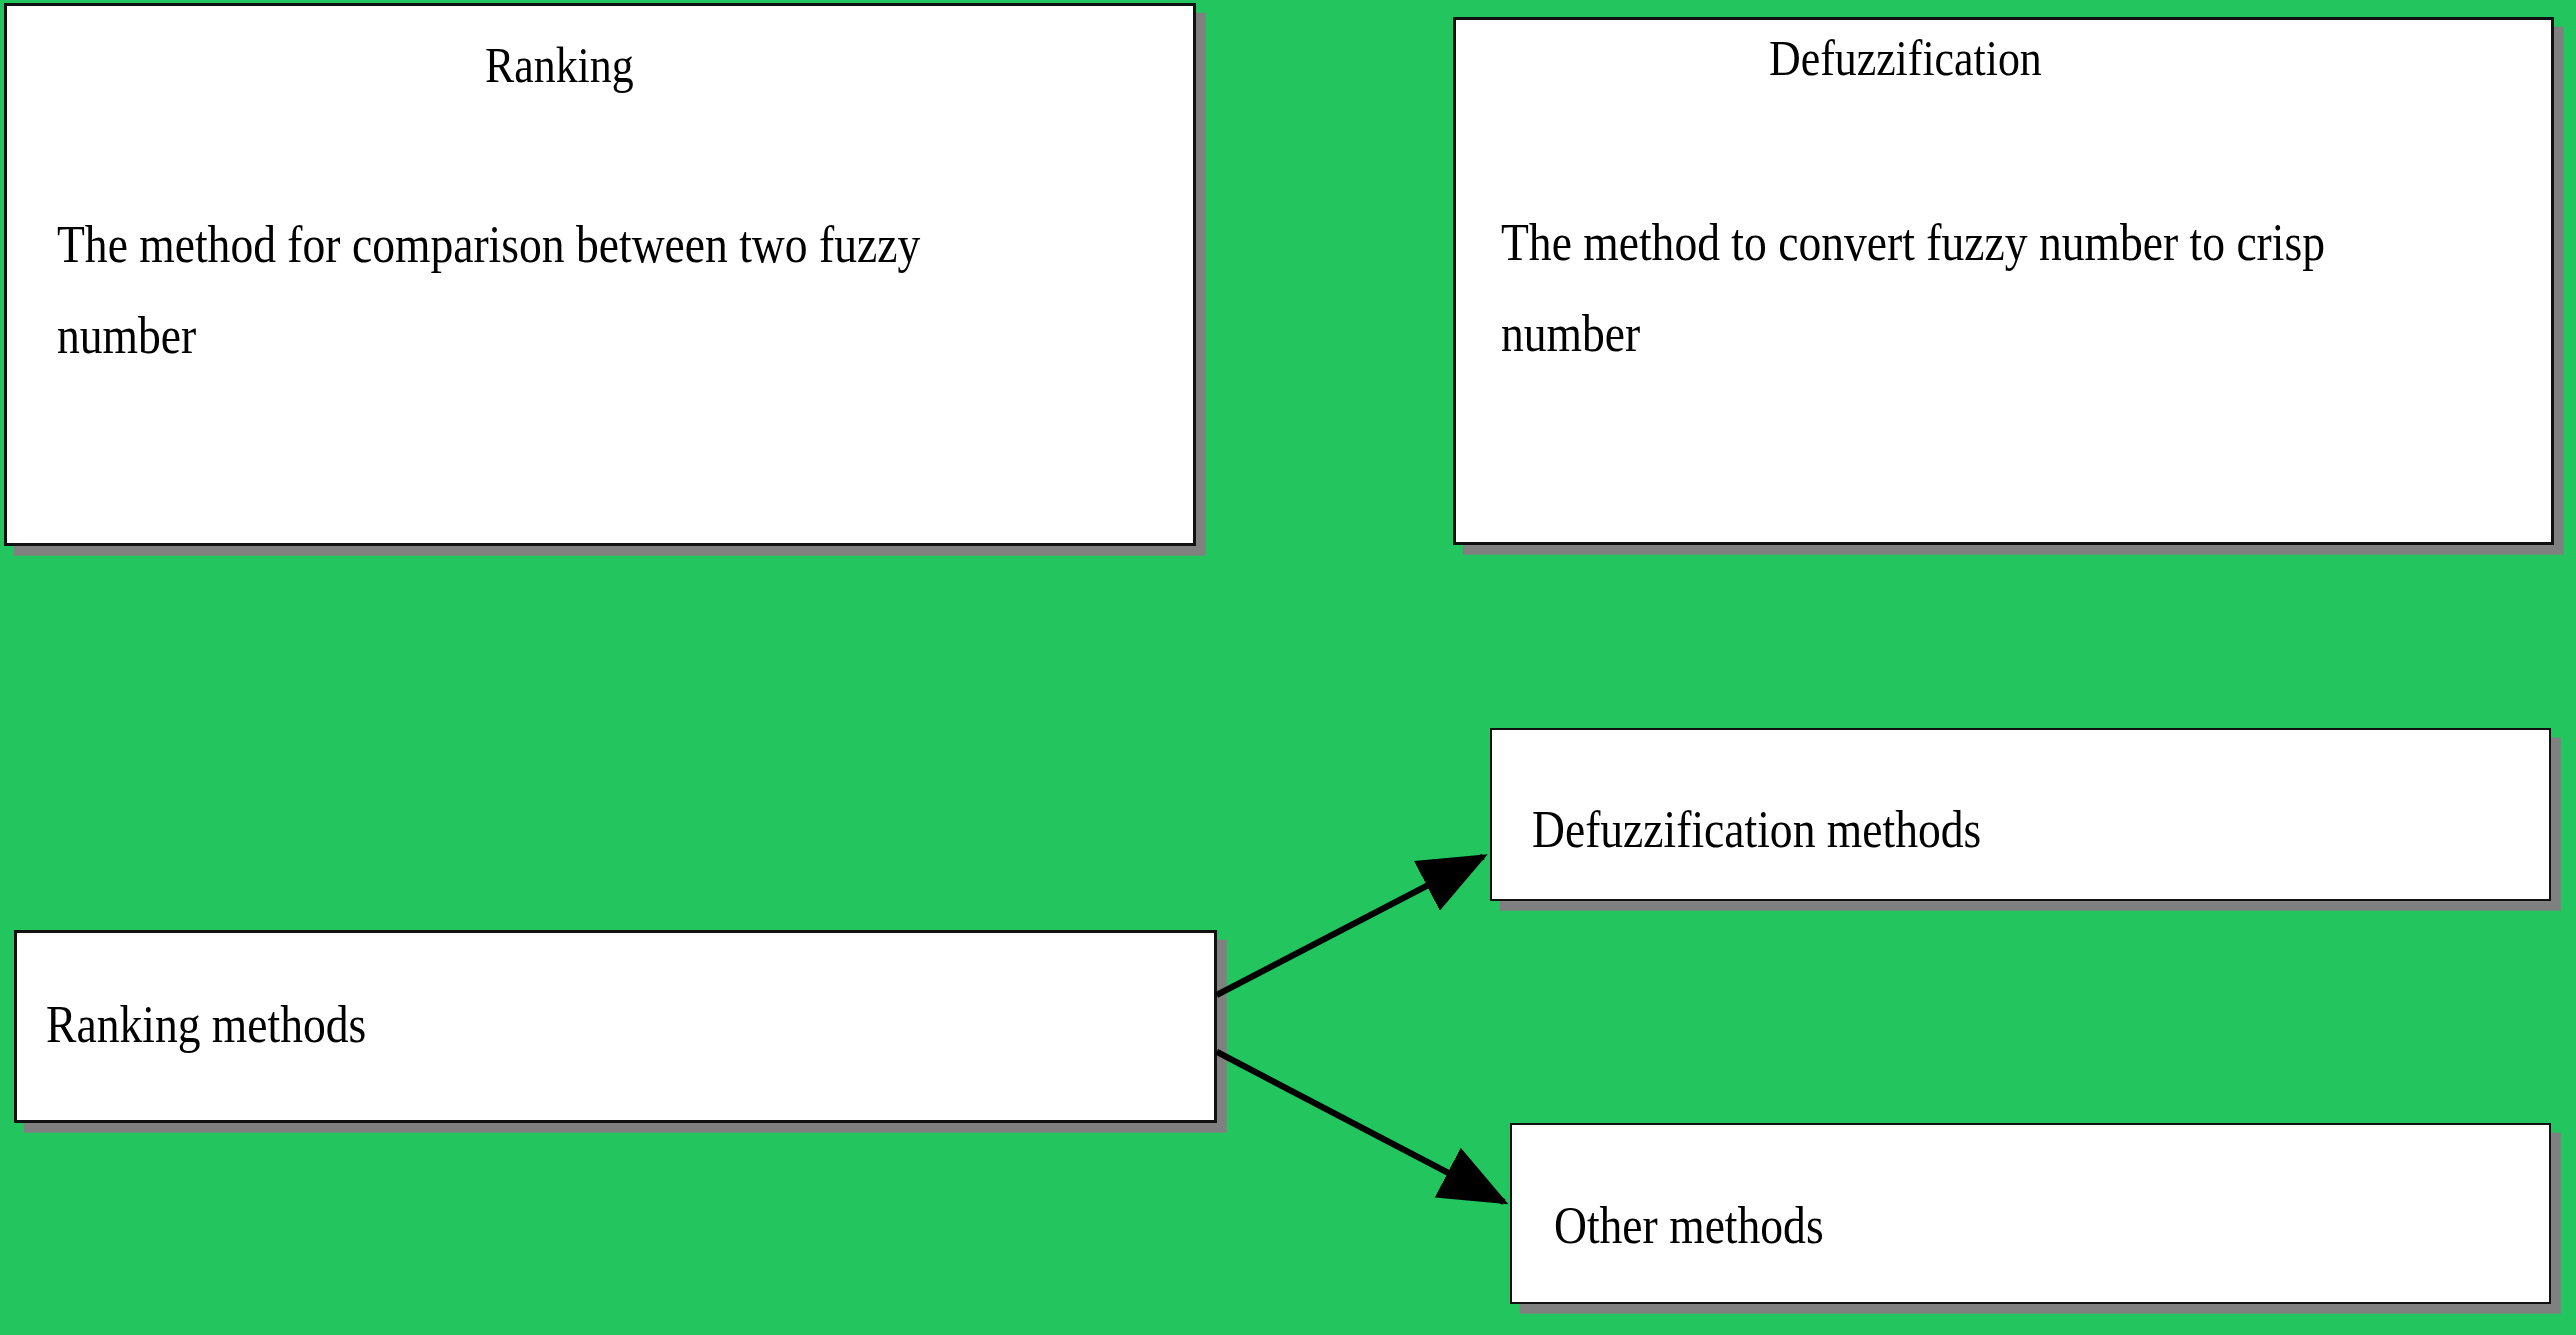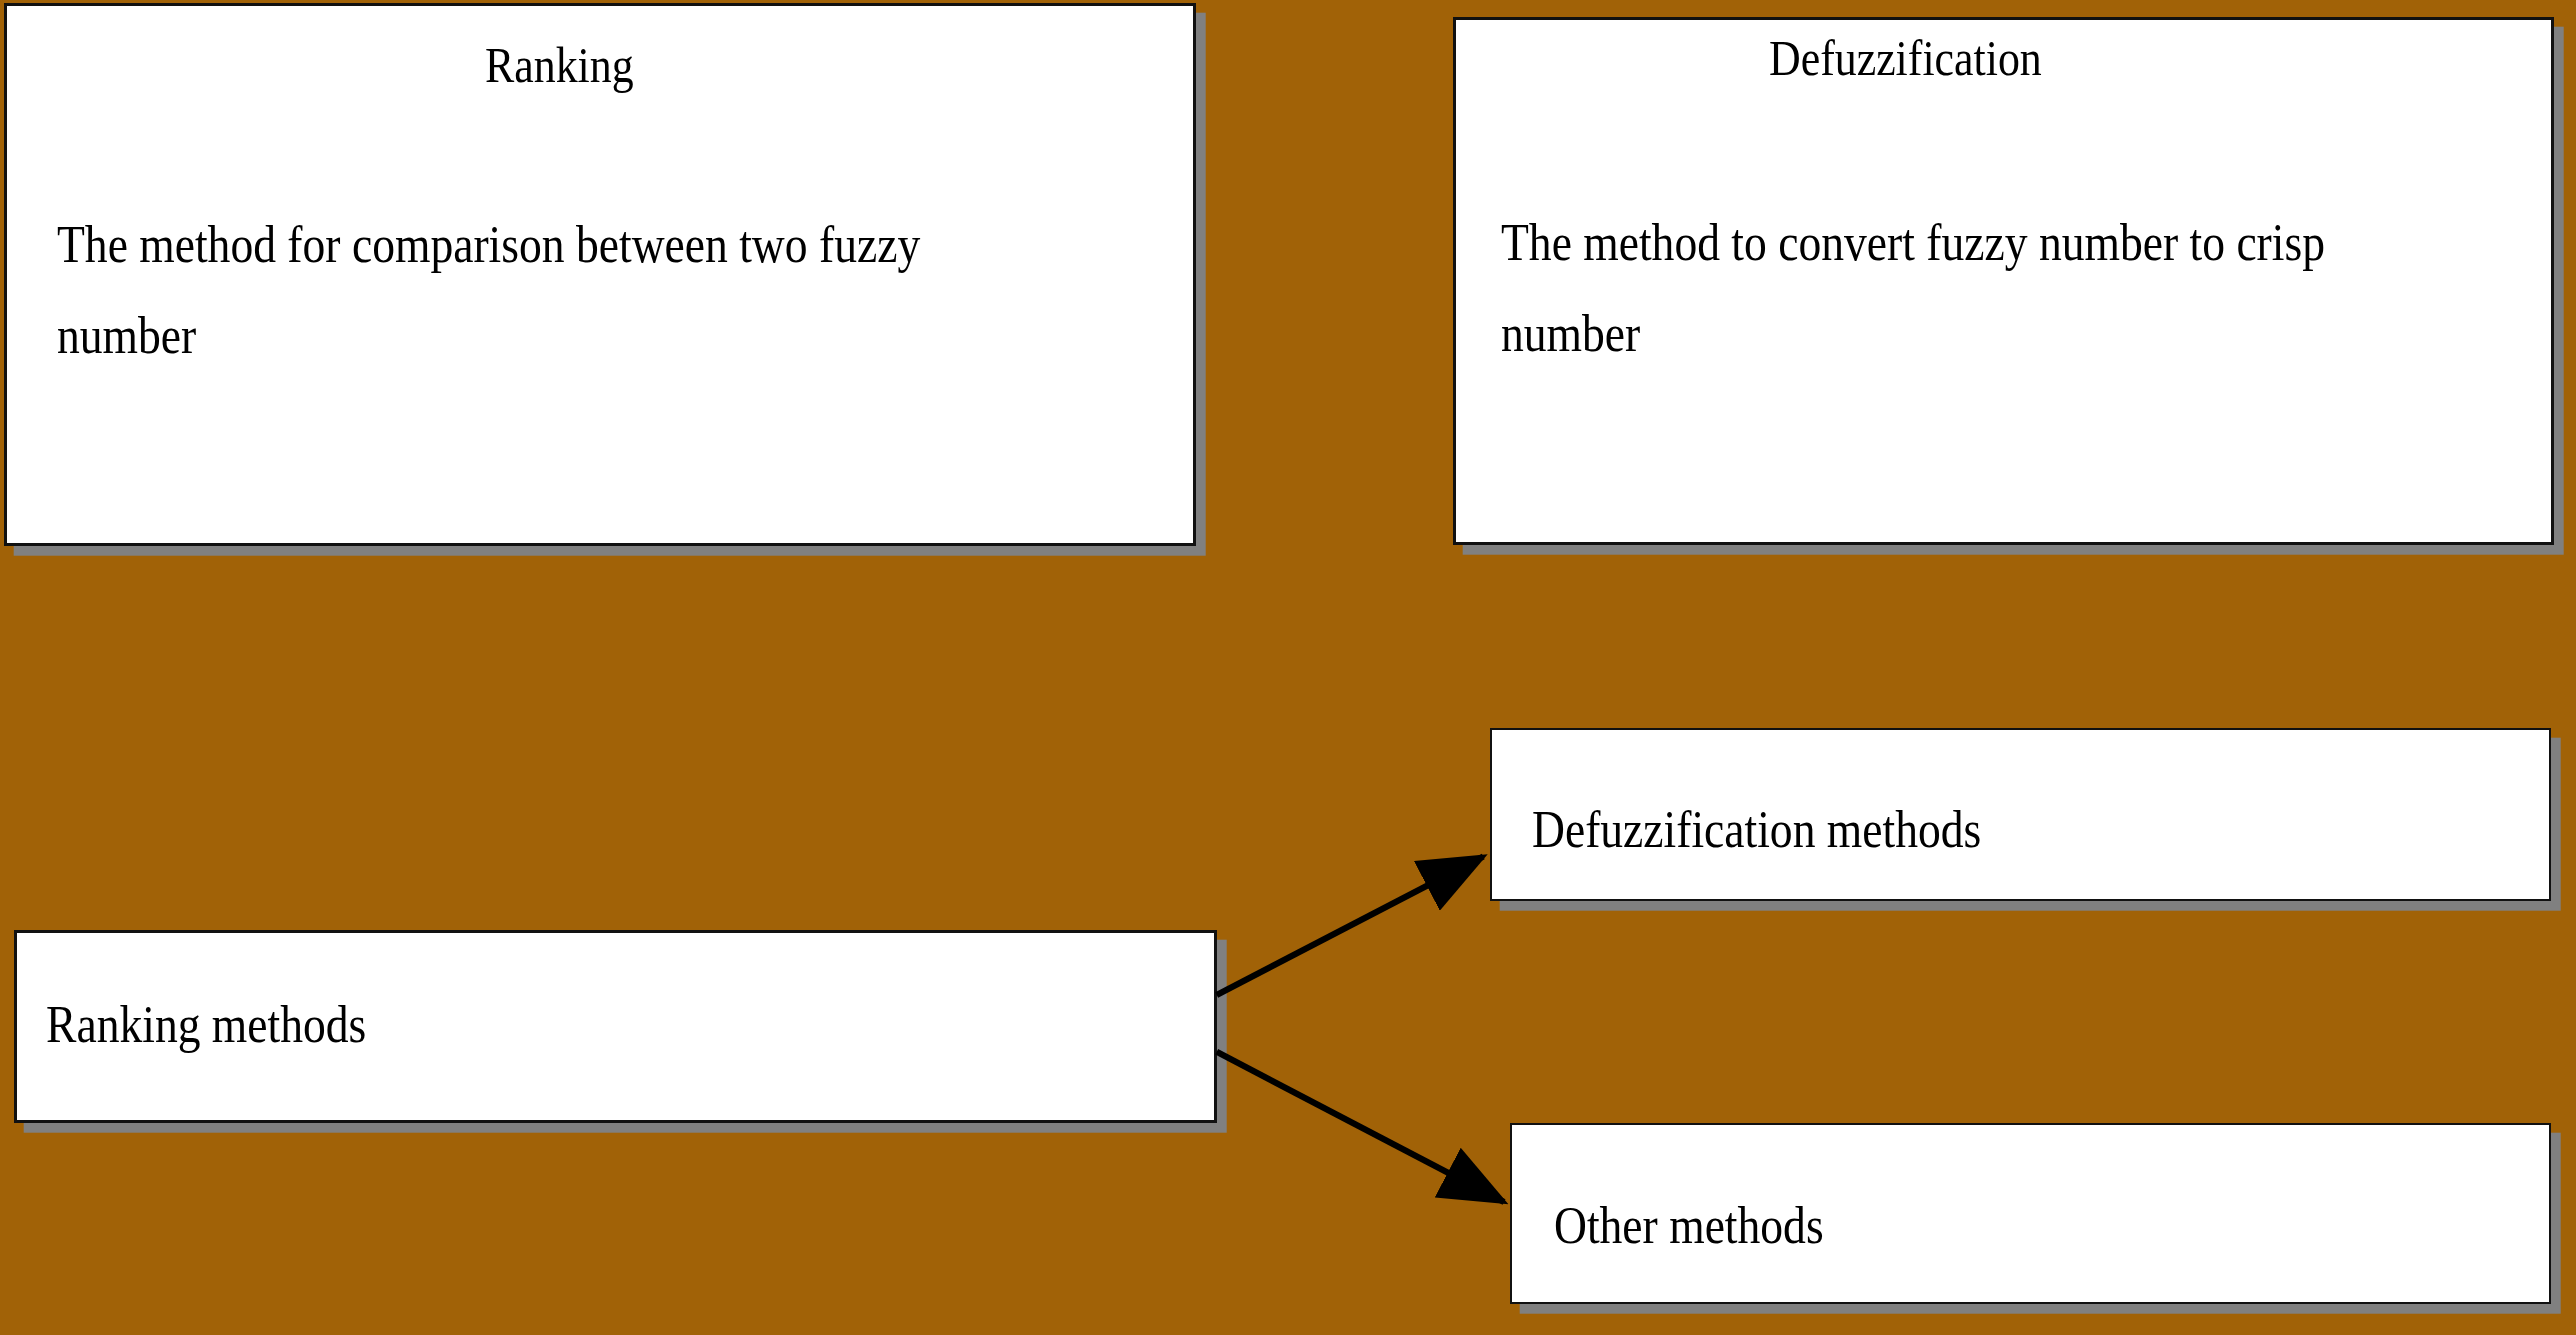--- a/index.html
+++ b/index.html
@@ -4,21 +4,21 @@
 <style>
   html, body {
     margin: 0;
     padding: 0;
     background: #ffffff;
   }
   #canvas {
     position: relative;
     width: 2576px;
     height: 1335px;
-    background: #a16207;
+    background: #22c55e;
     overflow: hidden;
     font-family: "Liberation Serif", "DejaVu Serif", serif;
     color: #000000;
   }
 
   
   .box {
     position: absolute;
     box-sizing: border-box;
     background: #ffffff;

